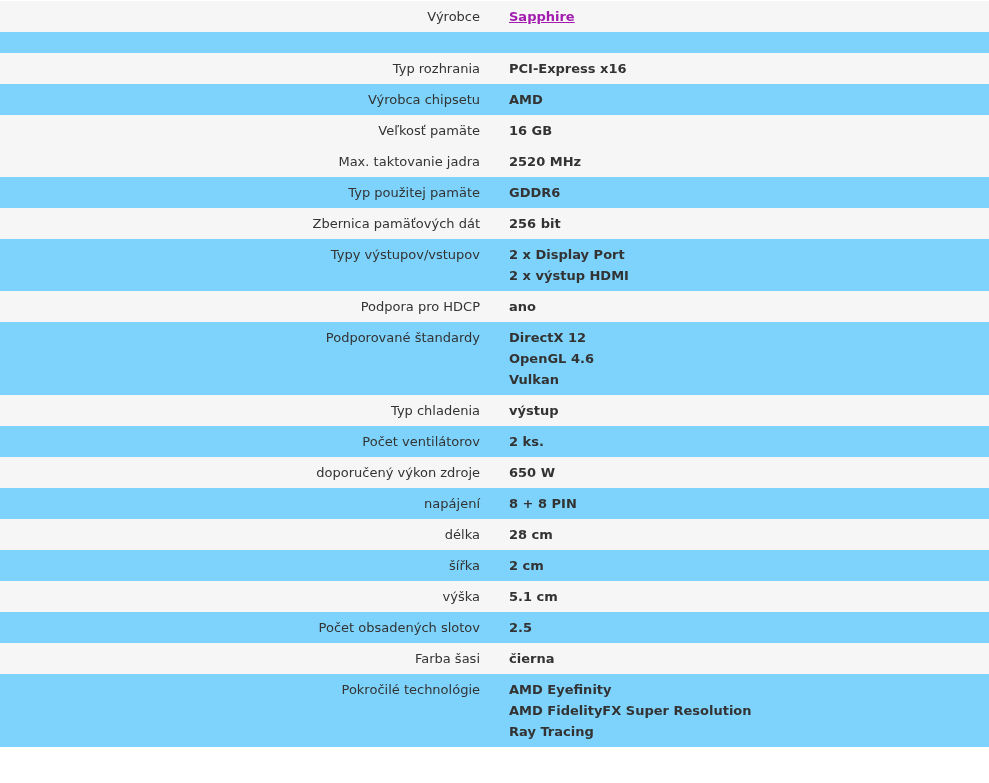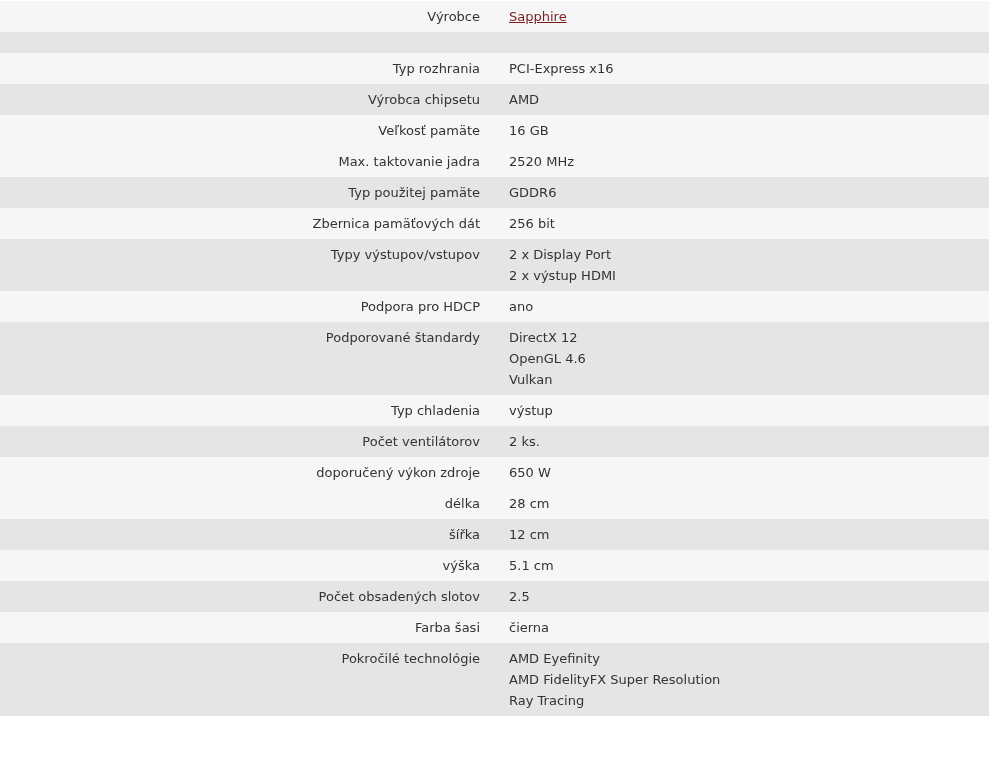--- a/index.html
+++ b/index.html
@@ -14,45 +14,46 @@
     font-family: "DejaVu Sans", sans-serif;
     font-size: 13px;
     color: #333333;
   }
   .spec-table {
     width: 989px;
     border-collapse: collapse;
     margin-top: 1px;
   }
   .spec-table tr.gray { background: #f6f6f6; }
-  .spec-table tr.white { background: #e5e5e5; }
+  .spec-table tr.white { background: #7dd3fc; }
   .spec-table td {
     padding: 0;
     vertical-align: top;
     line-height: 21px;
   }
   .spec-table td.label {
     width: 480px;
     text-align: right;
     padding: 5px 0 5px 0;
     color: #333333;
     margin-top: 17px;
   }
   .spec-table td.value {
     padding: 5px 0 5px 29px;
     color: #333333;
   }
   .spec-table tr.spacer td {
     height: 21px;
     padding: 0;
   }
-  .value-line { display: block; }
+  .value-line { display: block; font-weight: bold; }
   a.brand-link {
-    color: #7f1d1d;
+    color: #a21caf;
     text-decoration: underline;
+    font-weight: bold;
   }
 </style>
 </head>
 <body>
 
 <table class="spec-table">
   <tbody>
     <tr class="gray">
       <td class="label">Výrobce</td>
       <td class="value">
@@ -131,30 +132,36 @@
       <td class="value">
           <span class="value-line">2 ks.</span>
         </td>
     </tr>
     <tr class="gray">
       <td class="label">doporučený výkon zdroje</td>
       <td class="value">
           <span class="value-line">650 W</span>
         </td>
     </tr>
+    <tr class="white">
+      <td class="label">napájení</td>
+      <td class="value">
+          <span class="value-line">8 + 8 PIN</span>
+        </td>
+    </tr>
     <tr class="gray">
       <td class="label">délka</td>
       <td class="value">
           <span class="value-line">28 cm</span>
         </td>
     </tr>
     <tr class="white">
       <td class="label">šířka</td>
       <td class="value">
-          <span class="value-line">12 cm</span>
+          <span class="value-line">2 cm</span>
         </td>
     </tr>
     <tr class="gray">
       <td class="label">výška</td>
       <td class="value">
           <span class="value-line">5.1 cm</span>
         </td>
     </tr>
     <tr class="white">
       <td class="label">Počet obsadených slotov</td>

